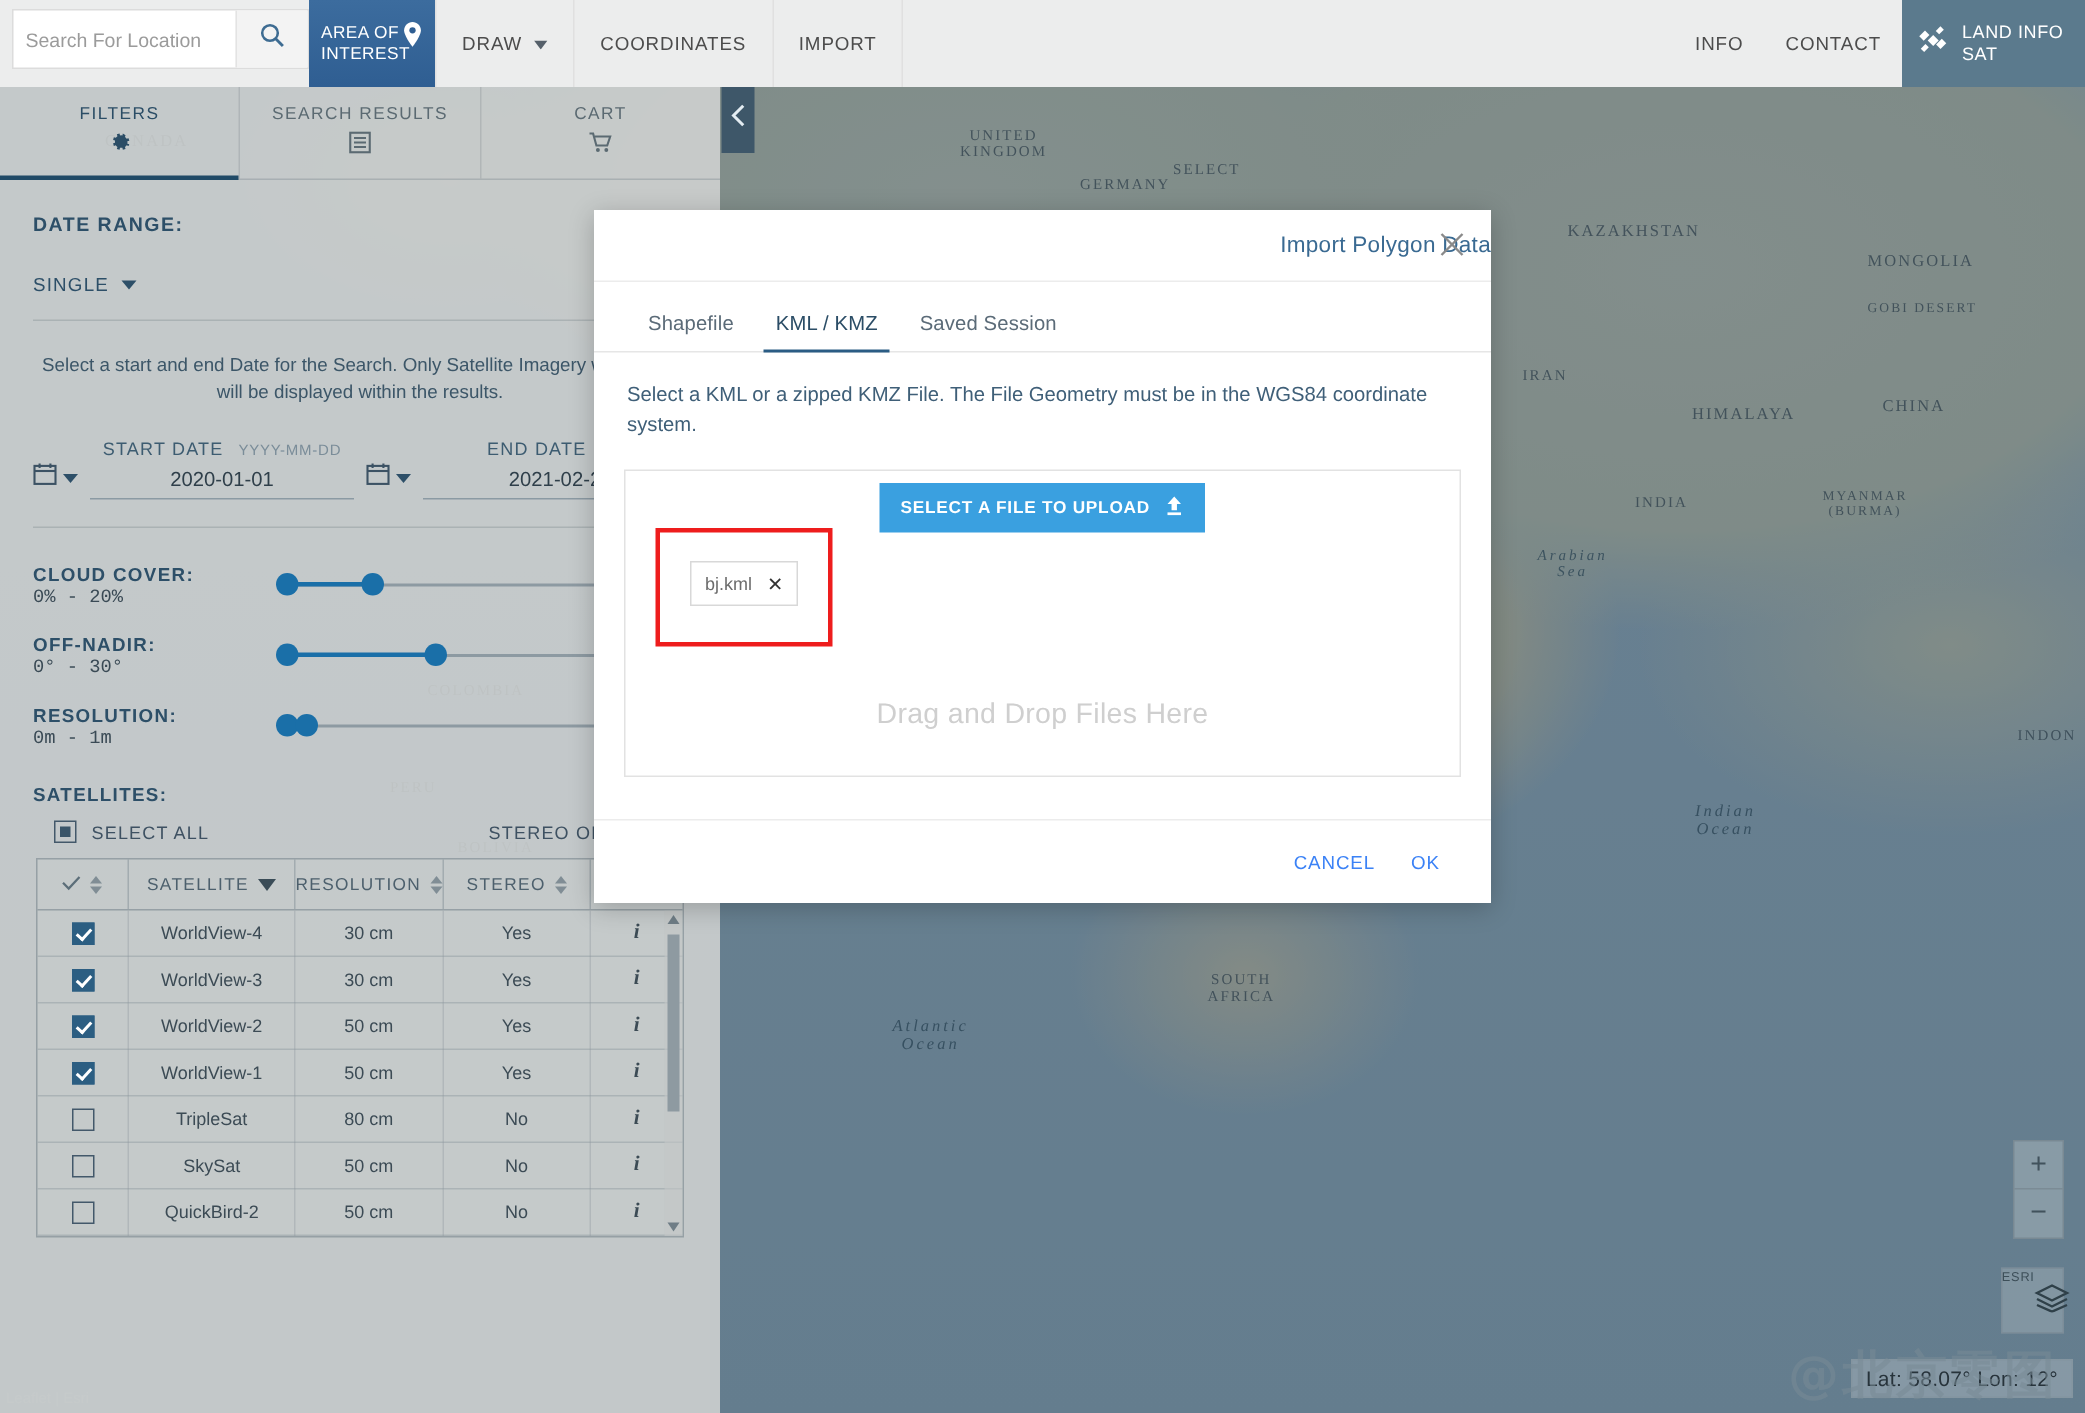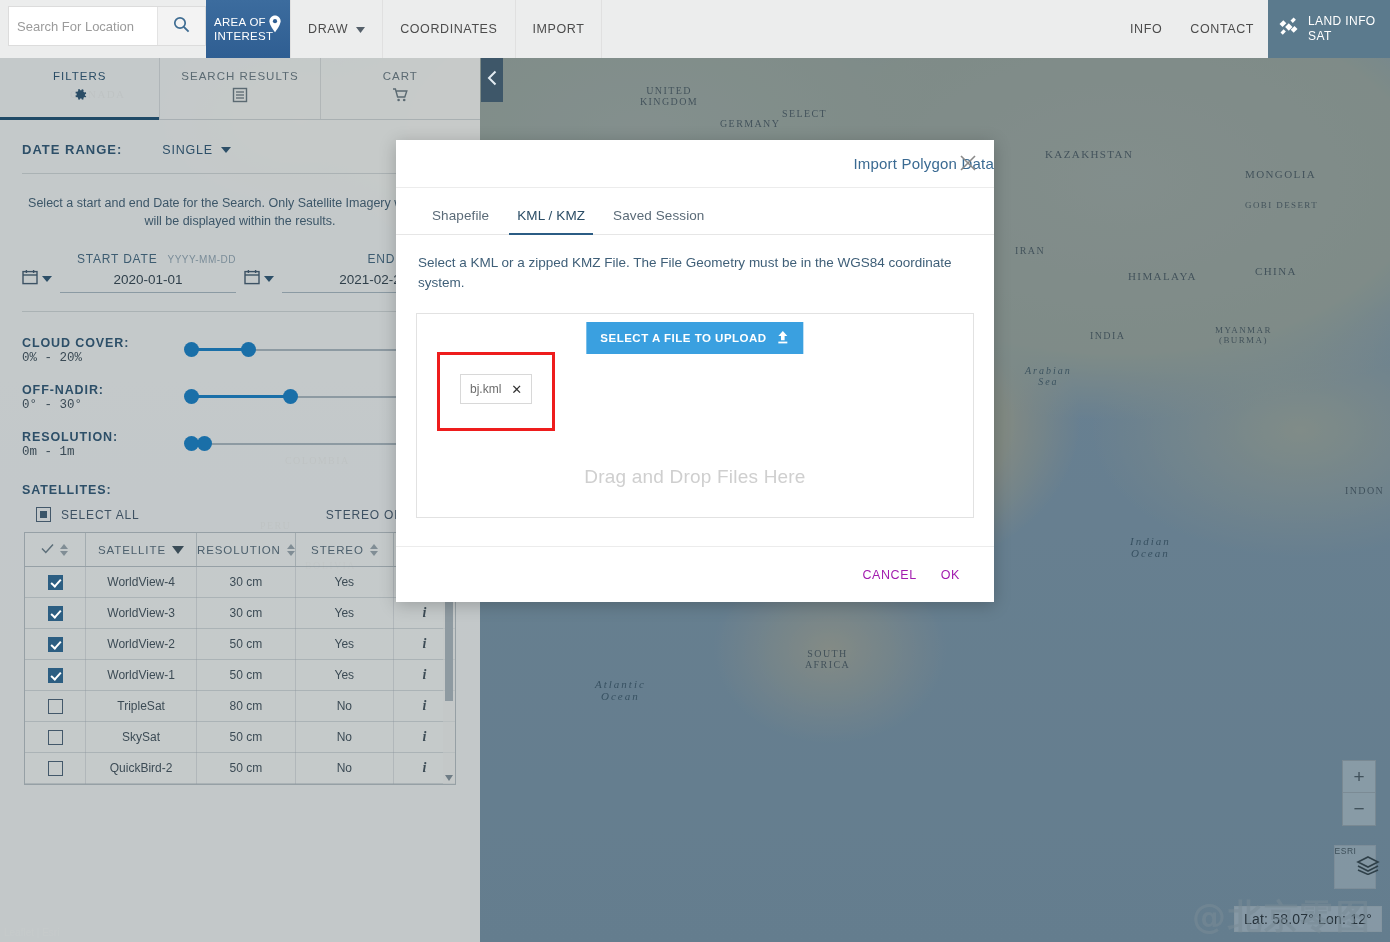--- a/index.html
+++ b/index.html
@@ -97,33 +97,33 @@
     gap: 5px; cursor:pointer; position:relative; color:#5b6a72;
     border-right: 1px solid rgba(150,158,162,.45);
   }
   .panel-tab:last-child { border-right:0; }
   .panel-tab .t-label { font-size: 11.5px; letter-spacing:1px; }
   .panel-tab.active { color:#2b4d66; }
   .panel-tab.active::after {
     content:''; position:absolute; left:0; right:0; bottom:-1px; height:3px; background:#204a67;
   }
   #panel-body { padding: 0 22px; }
-  .row-daterange { display:flex; align-items:center; gap:40px; padding: 22px 0 16px 0; }
+  .row-daterange { display:flex; align-items:flex-start; gap:26px; padding: 22px 0 16px 0; flex-direction: column; }
   .lbl-strong { font-size: 13px; color:#2d4f68; letter-spacing:1px; font-weight:bold; }
   .dd { display:flex; align-items:center; gap:8px; color:#2d4f68; font-size:12.5px; letter-spacing:.8px; cursor:pointer;}
   .caret { width:0;height:0;border-left:5px solid transparent;border-right:5px solid transparent;border-top:6px solid #2d4f68; }
   .hint-text {
     font-size: 12.5px; color:#3c5668; text-align:center; line-height: 18px;
     padding: 4px 6px 16px 6px;
   }
   .date-row { display:flex; gap: 8px; padding: 6px 0 18px 0; }
   .date-field { flex:1; display:flex; align-items:flex-end; gap:8px; }
   .cal-btn { display:flex; align-items:center; gap:4px; padding-bottom:4px; cursor:pointer; }
   .date-stack { flex:1; }
-  .date-caption { display:flex; gap: 10px; align-items:baseline; justify-content:flex-end; }
+  .date-caption { display:flex; gap: 10px; align-items:baseline; justify-content:center; }
   .date-caption .cap { font-size:12px; color:#3d5c71; letter-spacing:.8px; }
   .date-caption .ph { font-size:10px; color:#7b8d99; letter-spacing:.5px; }
   .date-value {
     border-bottom: 1px solid #8b9aa3; text-align:center; font-size:13.5px;
     color:#2f3f4a; padding: 6px 4px 5px 4px; cursor:text;
   }
   .divider { height:1px; background: rgba(150,158,162,.55); margin: 0 0 16px 0; }
 
   .slider-row { display:flex; align-items:flex-start; padding: 8px 0 10px 0; }
   .slider-label { width: 155px; }
@@ -224,21 +224,21 @@
   }
   #file-chip .chip-x { color:#333; font-size:13px; cursor:pointer; line-height:1;}
   #drop-text {
     position:absolute; left:0; right:0; top: 152px; text-align:center;
     font-size:19px; color:#cfcfcf; letter-spacing:.2px;
   }
   #modal-footer {
     margin-top: auto; border-top: 1px solid #ececec; height: 56px;
     display:flex; align-items:center; justify-content:flex-end; gap: 24px; padding-right: 34px;
   }
-  .mbtn { font-size:12.5px; color:#a21caf; letter-spacing:.6px; cursor:pointer; }
+  .mbtn { font-size:12.5px; color:#3b82f6; letter-spacing:.6px; cursor:pointer; }
 
   
   #zoom-ctl {
     position:absolute; right: 14px; top: 760px; width: 34px; z-index: 20;
     border:1px solid rgba(120,135,145,.9); background: rgba(165,178,186,.55);
   }
   .zbtn { height: 32px; display:flex; align-items:center; justify-content:center;
           font-size:19px; color:#41525c; cursor:pointer; }
   #zoom-in { border-bottom:1px solid rgba(120,135,145,.8); }
   #basemap-btn {

